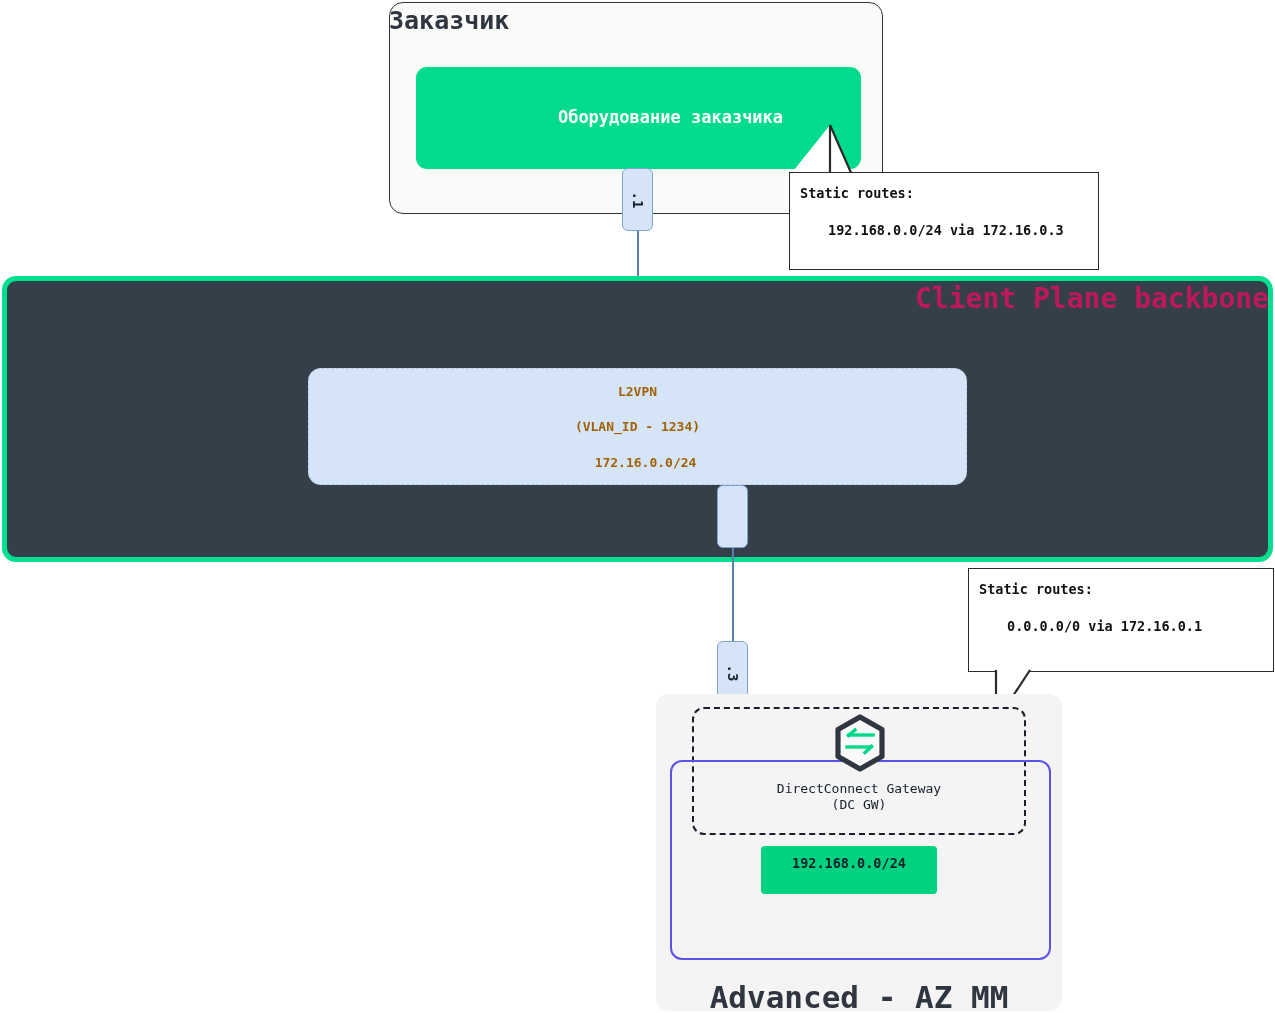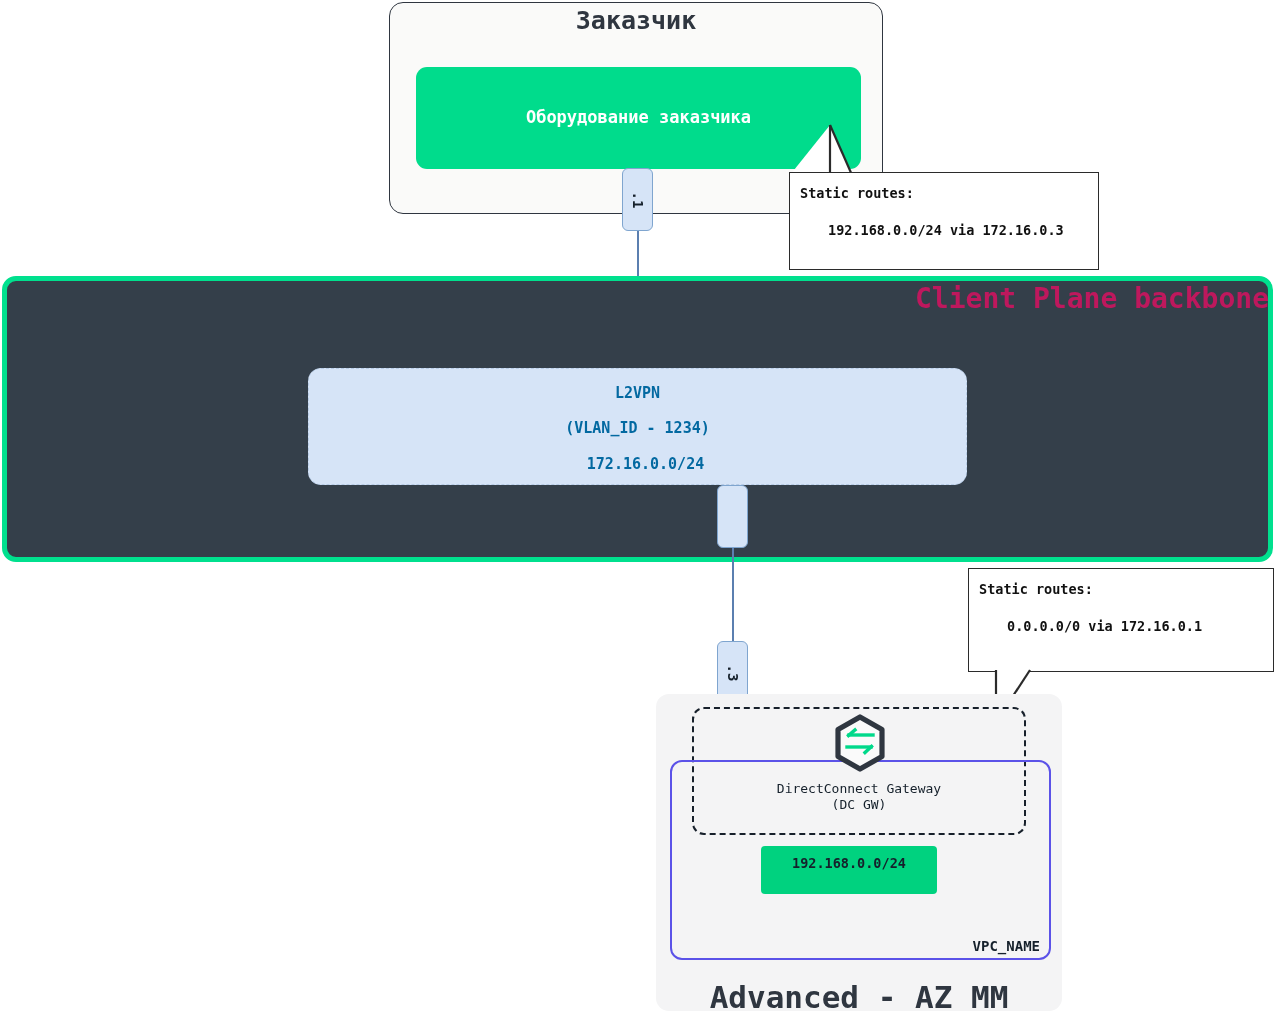--- a/index.html
+++ b/index.html
@@ -28,21 +28,21 @@
     width: 494px; height: 212px;
     background: #fafaf9;
     border: 1.6px solid #2f3640;
     border-radius: 14px;
     box-sizing: border-box;
   }
   .customer-title {
     position: absolute;
     left: 389px; top: 6px;
     width: 494px;
-    text-align: center;
+    text-align: left;
     font-size: 25px;
     font-weight: bold;
     color: #2f3640;
     letter-spacing: 0px;
     white-space: nowrap;
   }
   .customer-equipment {
     position: absolute;
     left: 416px; top: 67px;
     width: 445px; height: 102px;
@@ -52,20 +52,21 @@
   }
   .customer-equipment-label {
     position: absolute;
     left: 0; top: 40px;
     width: 100%;
     text-align: center;
     font-size: 17px;
     font-weight: bold;
     color: #ffffff;
     white-space: nowrap;
+    padding-left: 32px;
   }
 
   
   .backbone {
     position: absolute;
     left: 2px; top: 276px;
     width: 1271px; height: 286px;
     background: #343f4a;
     border: 5px solid #00e08e;
     border-radius: 14px;
@@ -88,23 +89,23 @@
     background: #d6e4f7;
     border: 1.4px dashed #b6cbe6;
     border-radius: 13px;
     box-sizing: border-box;
   }
   .l2vpn-line {
     position: absolute;
     left: 0;
     width: 100%;
     text-align: center;
-    font-size: 15px;
-    font-weight: bold;
-    color: #0369a1;
+    font-size: 13px;
+    font-weight: bold;
+    color: #a16207;
     white-space: nowrap;
   }
   .l2vpn-l1 { top: 15px; }
   .l2vpn-l2 { top: 50px; }
   .l2vpn-l3 { top: 86px; margin-left: 8px; }
 
   
   .port {
     position: absolute;
     background: #d6e4f7;
@@ -302,16 +303,15 @@
     <path d="M14 33 L38 33" stroke="#00d98a" stroke-width="3.4" fill="none" stroke-linecap="square"></path>
     <path d="M32 38.5 L38.5 32.5" stroke="#00d98a" stroke-width="3.4" fill="none" stroke-linecap="square"></path>
   </svg>
 
   <div class="dcgw-label"><span>DirectConnect Gateway</span><br><span>(DC GW)</span></div>
 
   <div class="subnet-box">
     <div class="subnet-label">192.168.0.0/24</div>
   </div>
 
-  <div class="vpc-name">VPC_NAME</div>
   <div class="az-title">Advanced - AZ MM</div>
 
 </div>
 
 </body></html>

